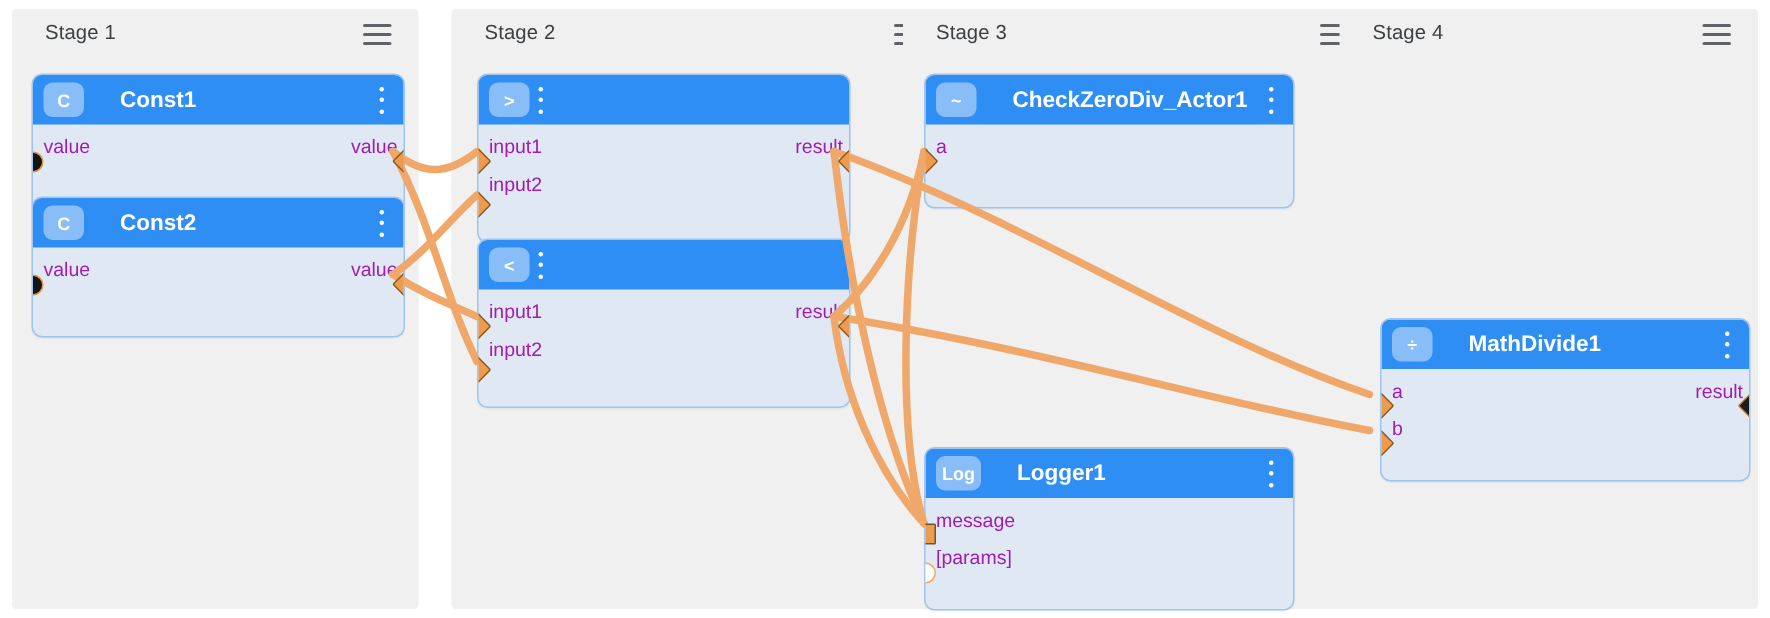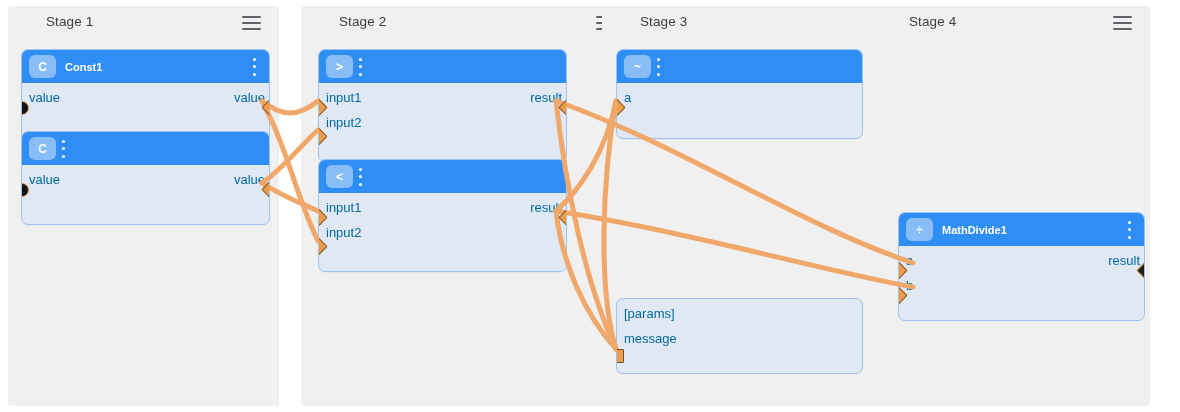--- a/index.html
+++ b/index.html
@@ -28,21 +28,20 @@
     top: 0; left: 0; right: 0;
     height: 34px;
   }
   .stage-title {
     position: absolute;
     left: 22px; top: 8px;
     font-size: 13.5px;
     color: #3c4043;
     letter-spacing: .1px;
     white-space: nowrap;
-    margin-left: 16px;
   }
   .stage-menu {
     position: absolute;
     right: 18px; top: 10px;
     width: 19px; height: 15px;
     cursor: pointer;
   }
   .stage-menu i {
     display: block;
     height: 2px;
@@ -77,23 +76,23 @@
     font-size: 12px;
     font-weight: bold;
     display: flex;
     align-items: center;
     justify-content: center;
     padding: 0 4px;
     line-height: 1;
   }
   .node-title {
     flex: 1 1 auto;
-    margin-left: 9px;
+    margin-left: 24px;
     color: #ffffff;
-    font-size: 11px;
+    font-size: 15px;
     font-weight: bold;
     white-space: nowrap;
     overflow: hidden;
   }
   .node-dots {
     flex: 0 0 auto;
     width: 14px;
     height: 18px;
     display: flex;
     flex-direction: column;
@@ -112,21 +111,21 @@
   .port-row {
     position: relative;
     height: 25px;
     display: flex;
     align-items: center;
     justify-content: space-between;
     padding: 0 4px 0 7px;
   }
   .port-label {
     font-size: 13px;
-    color: #0369a1;
+    color: #a21caf;
     white-space: nowrap;
   }
   .port-label.out { margin-left: auto; }
   .spacer { flex: 1 1 auto; }
   
   .port {
     position: absolute;
     width: 13px; height: 13px;
     pointer-events: auto;
     cursor: pointer;
@@ -229,20 +228,21 @@
         </div>
         <div style="height:26px;"></div>
       </div>
       <div class="port circle-dark" style="left:-7px; top:51px;"></div>
       <div class="port diamond" style="left:242px; top:51px;"></div>
     </div>
 
     <div class="node" style="left:13px; top:125px; width:249px;">
       <div class="node-header">
         <div class="node-badge">C</div>
+        <div class="node-title">Const2</div>
         <div class="node-dots">
           <i></i>
             <i></i>
             <i></i>
         </div>
       </div>
       <div class="node-body">
         <div class="port-row">
           <span class="port-label">value</span>
           <span class="spacer"></span>
@@ -322,51 +322,61 @@
       <div class="stage-menu">
         <i></i>
           <i></i>
           <i></i>
       </div>
     </div>
 
     <div class="node" style="left:14px; top:43px; width:247px;">
       <div class="node-header">
         <div class="node-badge">~</div>
+        <div class="node-title">CheckZeroDiv_Actor1</div>
         <div class="node-dots">
           <i></i>
             <i></i>
             <i></i>
         </div>
       </div>
       <div class="node-body">
         <div class="port-row">
           <span class="port-label">a</span>
         </div>
         <div style="height:22px;"></div>
       </div>
       <div class="port diamond" style="left:-7px; top:51px;"></div>
     </div>
 
     <div class="node" style="left:14px; top:292px; width:247px;">
-      <div class="node-body">
+      <div class="node-header">
+        <div class="node-badge">Log</div>
+        <div class="node-title">Logger1</div>
+        <div class="node-dots">
+          <i></i>
+            <i></i>
+            <i></i>
+        </div>
+      </div>
+      <div class="node-body">
+        <div class="port-row">
+          <span class="port-label">message</span>
+        </div>
         <div class="port-row">
           <span class="port-label">[params]</span>
-        </div>
-        <div class="port-row">
-          <span class="port-label">message</span>
         </div>
         <div style="height:16px;"></div>
       </div>
       <div class="port square" style="left:-7px; top:50px;"></div>
       <div class="port circle-open" style="left:-7px; top:76px;"></div>
     </div>
   </div>
 
-  <div class="stage" style="left:871px; width:279px;">
+  <div class="stage" style="left:893px; width:279px;">
     <div class="stage-header">
       <div class="stage-title">Stage 4</div>
       <div class="stage-menu">
         <i></i>
           <i></i>
           <i></i>
       </div>
     </div>
 
     <div class="node" style="left:27px; top:206px; width:247px;">

